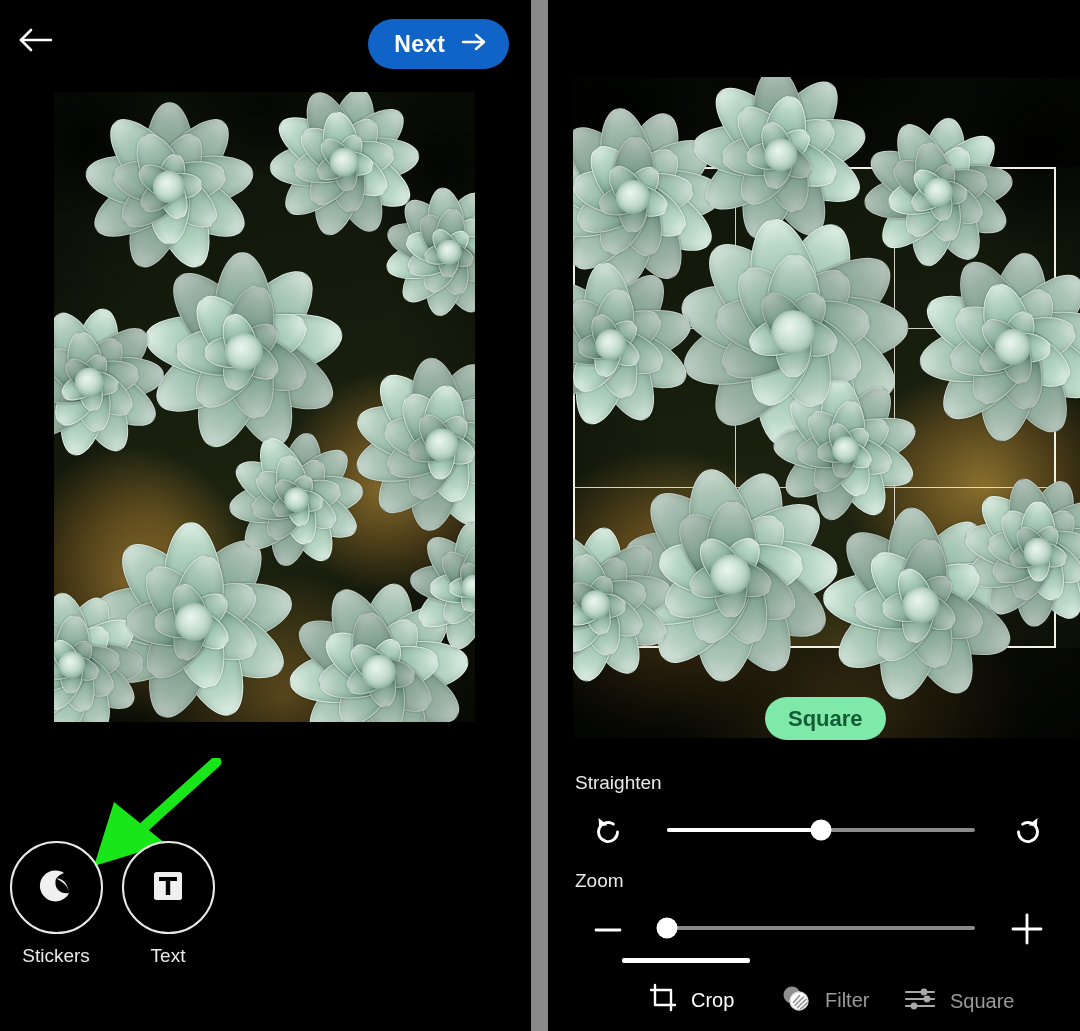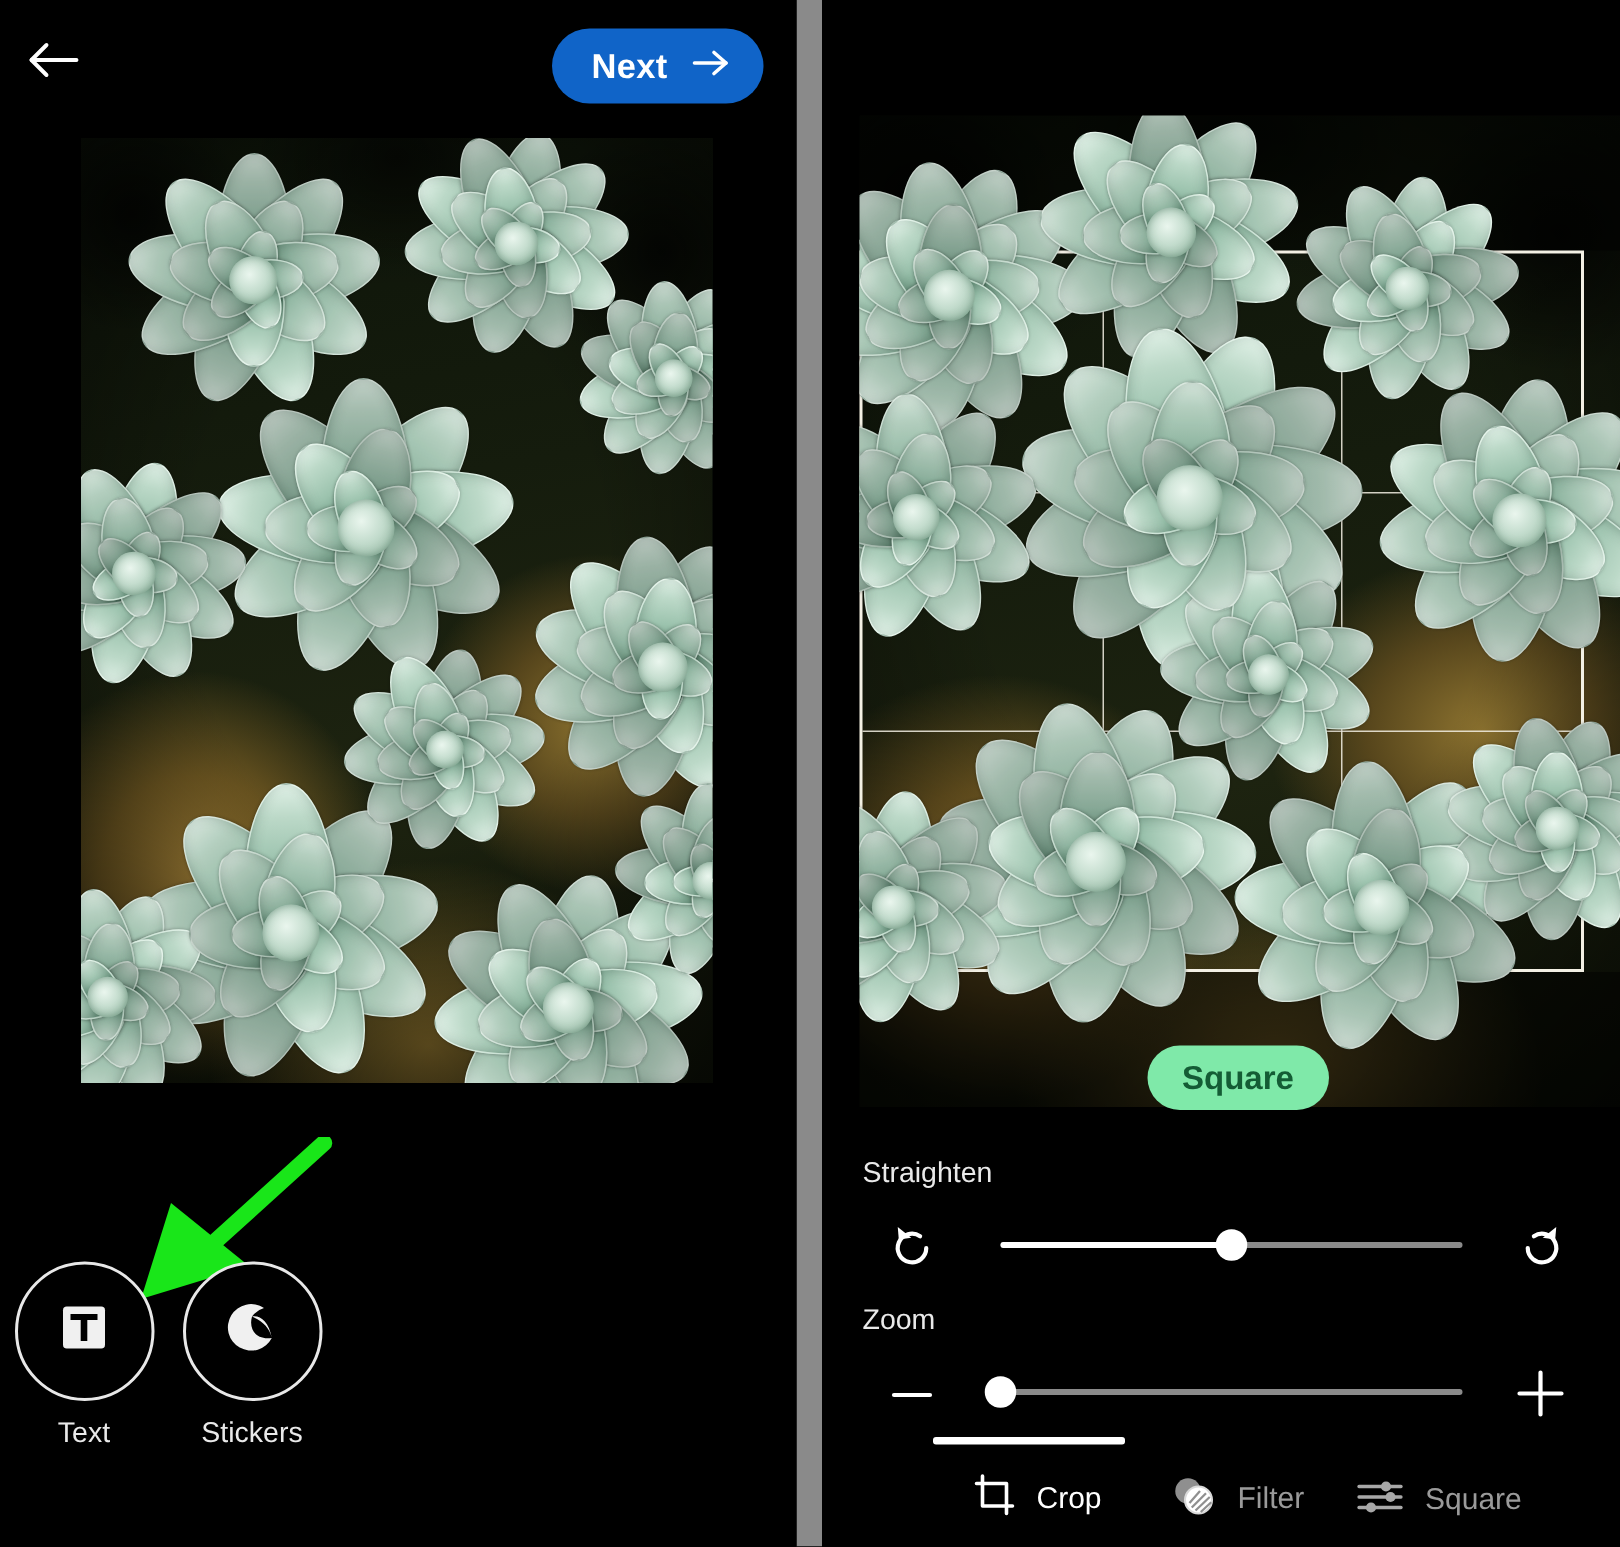--- a/index.html
+++ b/index.html
@@ -594,40 +594,40 @@
       </svg>
     </div>
 
     <div class="tools-row">
 
 
 
       <div class="tool">
         <div class="circle">
           <span>
+            <svg width="40" height="40" viewBox="0 0 40 40" aria-hidden="true">
+              <path d="M28 7 a15.5 15.5 0 1 0 5.2 20 c-9.5 1.6 -15.8 -5 -13.2 -14.4 A15 15 0 0 1 28 7 Z" fill="#f0f0f0"></path>
+              <path d="M33.2 27 c-1.6 -7.2 -6 -11 -13.2 -14.4 c5.5 -1 11.3 3.5 13.2 14.4 Z" fill="#f0f0f0"></path>
+            </svg>
+          </span>
+        </div>
+        <span class="tlabel">Stickers</span>
+      </div>
+
+      <div class="tool">
+        <div class="circle">
+          <span>
             <svg width="38" height="38" viewBox="0 0 38 38" aria-hidden="true">
               <rect x="5" y="5" width="28" height="28" rx="2.5" fill="#f0f0f0"></rect>
               <rect x="10" y="10" width="18" height="4" fill="#000"></rect>
               <rect x="16.8" y="10" width="4.4" height="18" fill="#000"></rect>
             </svg>
           </span>
         </div>
         <span class="tlabel">Text</span>
-      </div>
-
-      <div class="tool">
-        <div class="circle">
-          <span>
-            <svg width="40" height="40" viewBox="0 0 40 40" aria-hidden="true">
-              <path d="M28 7 a15.5 15.5 0 1 0 5.2 20 c-9.5 1.6 -15.8 -5 -13.2 -14.4 A15 15 0 0 1 28 7 Z" fill="#f0f0f0"></path>
-              <path d="M33.2 27 c-1.6 -7.2 -6 -11 -13.2 -14.4 c5.5 -1 11.3 3.5 13.2 14.4 Z" fill="#f0f0f0"></path>
-            </svg>
-          </span>
-        </div>
-        <span class="tlabel">Stickers</span>
       </div>
 
 
     </div>
   </div>
 
   <div class="divider"></div>
 
   <div class="panel-right">
 

